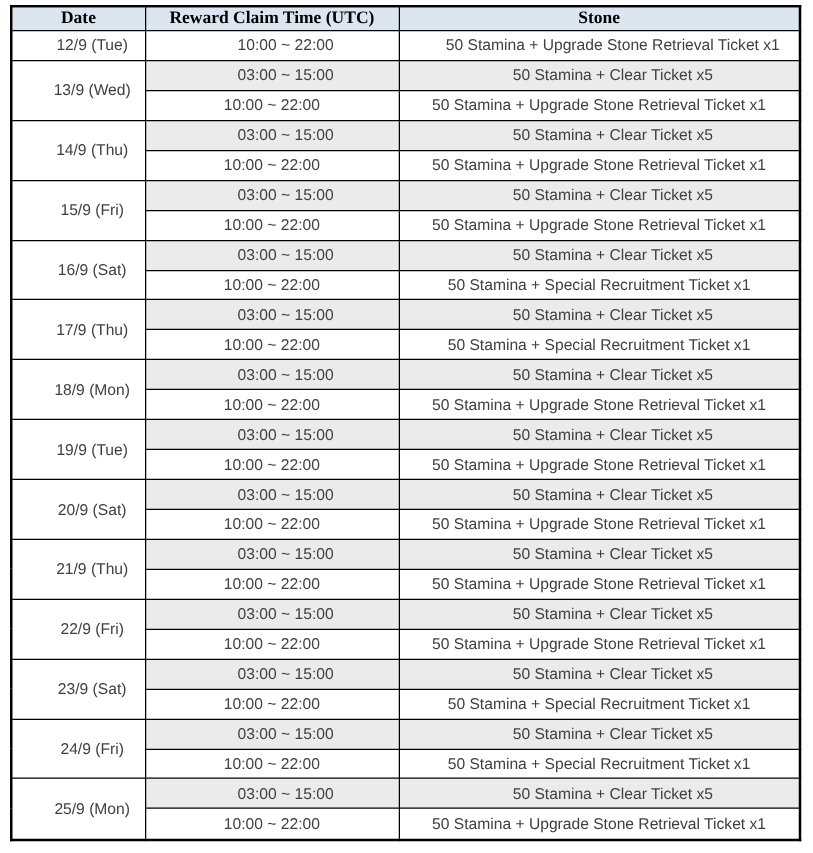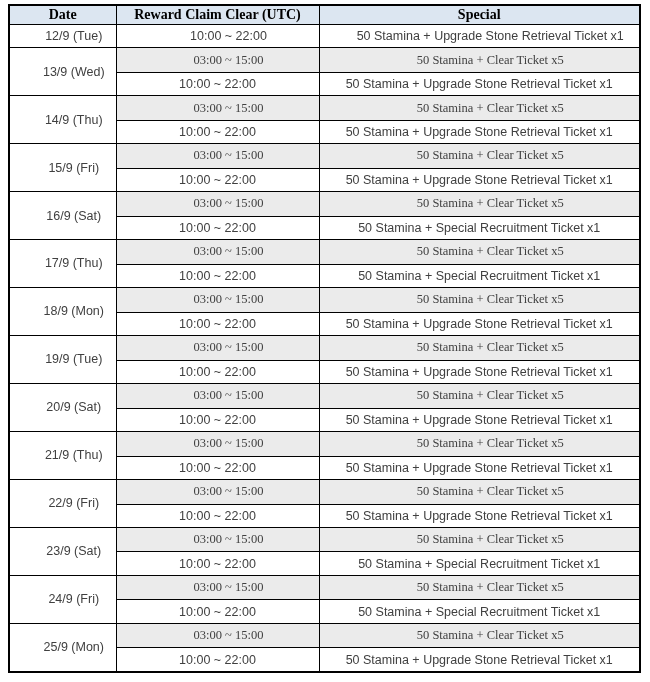--- a/index.html
+++ b/index.html
@@ -46,38 +46,37 @@
   td {
     font-size: 12.5px;
     color: var(--body-text, #404040);
   }
   tr.group-start td {
     border-top: 1.5px solid var(--border-color, #000000);
     padding-left: 24px;
   }
   td.shaded {
     background: var(--shaded-bg, #ebebeb);
-    font-family: Liberation Serif, serif;
   }
 </style>
 </head>
 <body>
 
 <div class="table-wrap">
   <table class="schedule">
     <colgroup>
       <col style="width:107px">
       <col style="width:203px">
       <col style="width:321px">
     </colgroup>
     <thead>
       <tr>
         <th>Date</th>
-        <th>Reward Claim Clear (UTC)</th>
-        <th>Special</th>
+        <th>Reward Claim Time (UTC)</th>
+        <th>Stone</th>
       </tr>
     </thead>
     <tbody>
         <tr class="group-start">
           <td rowspan="1">12/9 (Tue)</td>
           <td>10:00 ~ 22:00</td>
           <td>50 Stamina + Upgrade Stone Retrieval Ticket x1</td>
         </tr>
         <tr class="group-start">
           <td rowspan="2">13/9 (Wed)</td>

